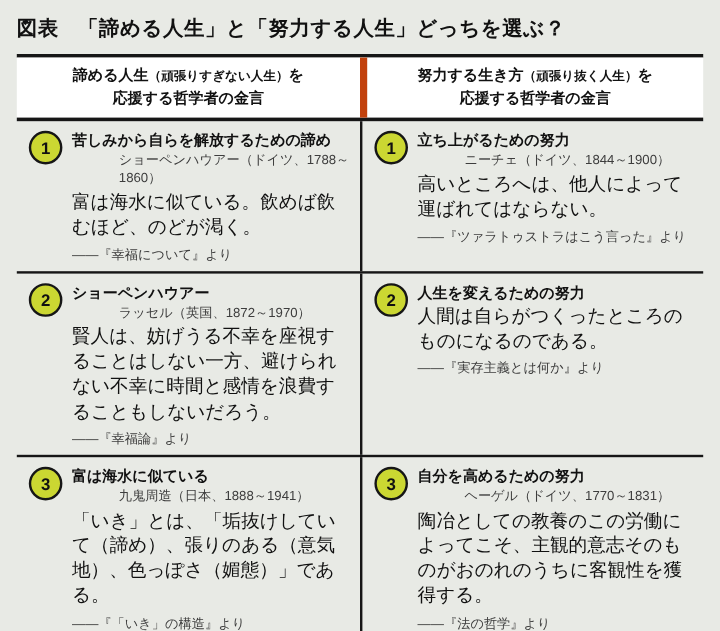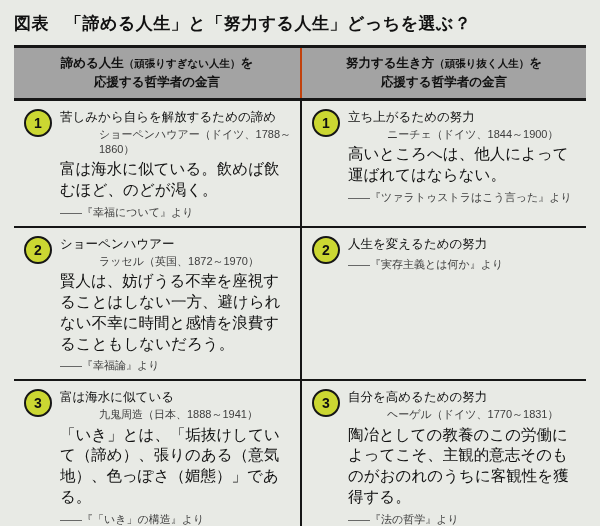--- a/index.html
+++ b/index.html
@@ -12,46 +12,46 @@
   }
   .page{box-sizing:border-box;width:600px;height:526px;padding:10px 14px 16px 14px;}
 
   
   .title{font-weight:bold;font-size:17px;letter-spacing:0.5px;margin:2px 0 10px 0;}
   .title .label{margin-right:16px;}
 
   
   .table{border-top:3px solid #161616;border-bottom:3px solid #161616;}
   .header-row{
-    display:flex;background:#a3a3a3;border-bottom:3px solid #161616;
+    display:flex;background:#ffffff;border-bottom:3px solid #161616;
     text-align:center;font-weight:bold;font-size:12.5px;line-height:1.55;
   }
   .header-cell{width:50%;box-sizing:border-box;padding:6px 4px 5px 4px;}
-  .header-cell + .header-cell{border-left:2px solid #c2410c;}
+  .header-cell + .header-cell{border-left:6px solid #c2410c;}
   .header-cell .small{font-size:10.5px;}
 
   .row{display:flex;}
   .row + .row{border-top:2px solid #161616;}
   .r1 .cell{min-height:101px;}
   .r2 .cell{min-height:136px;}
   .r3 .cell{min-height:114px;}
   .cell{
     width:50%;box-sizing:border-box;display:flex;align-items:flex-start;
     padding:8px 8px 6px 8px;
   }
   .cell + .cell{border-left:2px solid #161616;}
 
   .circle{
     flex:none;width:24px;height:24px;border-radius:50%;
     background:#cbd732;border:2px solid #161616;
     display:flex;align-items:center;justify-content:center;
     font-weight:bold;font-size:14px;margin:0 8px 0 2px;
   }
   .content{flex:1;min-width:0;}
-  .heading{font-weight:normal;font-size:12.5px;line-height:1.35;margin-bottom:1px;}
+  .heading{font-weight:bold;font-size:12.5px;line-height:1.35;margin-bottom:1px;}
   .philosopher{font-size:11px;color:#3d3d3d;line-height:1.4;margin-bottom:2px;margin-left:39px;}
   .quote{font-weight:normal;font-size:15.5px;line-height:1.34;}
   .source{font-size:11px;color:#3d3d3d;margin-top:4px;}
 
   
   .arrows{position:relative;height:28px;}
   .arrow{position:absolute;top:1px;}
   .arrow-left{left:25%;transform:translateX(-50%);}
   .arrow-right{left:75%;transform:translateX(-50%);}
 </style>
@@ -105,20 +105,21 @@
           <div class="heading">ショーペンハウアー</div>
           <div class="philosopher">ラッセル（英国、1872～1970）</div>
           <div class="quote">賢人は、妨げうる不幸を座視することはしない一方、避けられない不幸に時間と感情を浪費することもしないだろう。</div>
           <div class="source">――『幸福論』より</div>
         </div>
       </div>
       <div class="cell">
         <div class="circle">2</div>
         <div class="content">
           <div class="heading">人生を変えるための努力</div>
+          <div class="quote">人間は自らがつくったところのものになるのである。</div>
           <div class="source">――『実存主義とは何か』より</div>
         </div>
       </div>
     </div>
 
     <div class="row r3">
       <div class="cell">
         <div class="circle">3</div>
         <div class="content">
           <div class="heading">富は海水に似ている</div>

